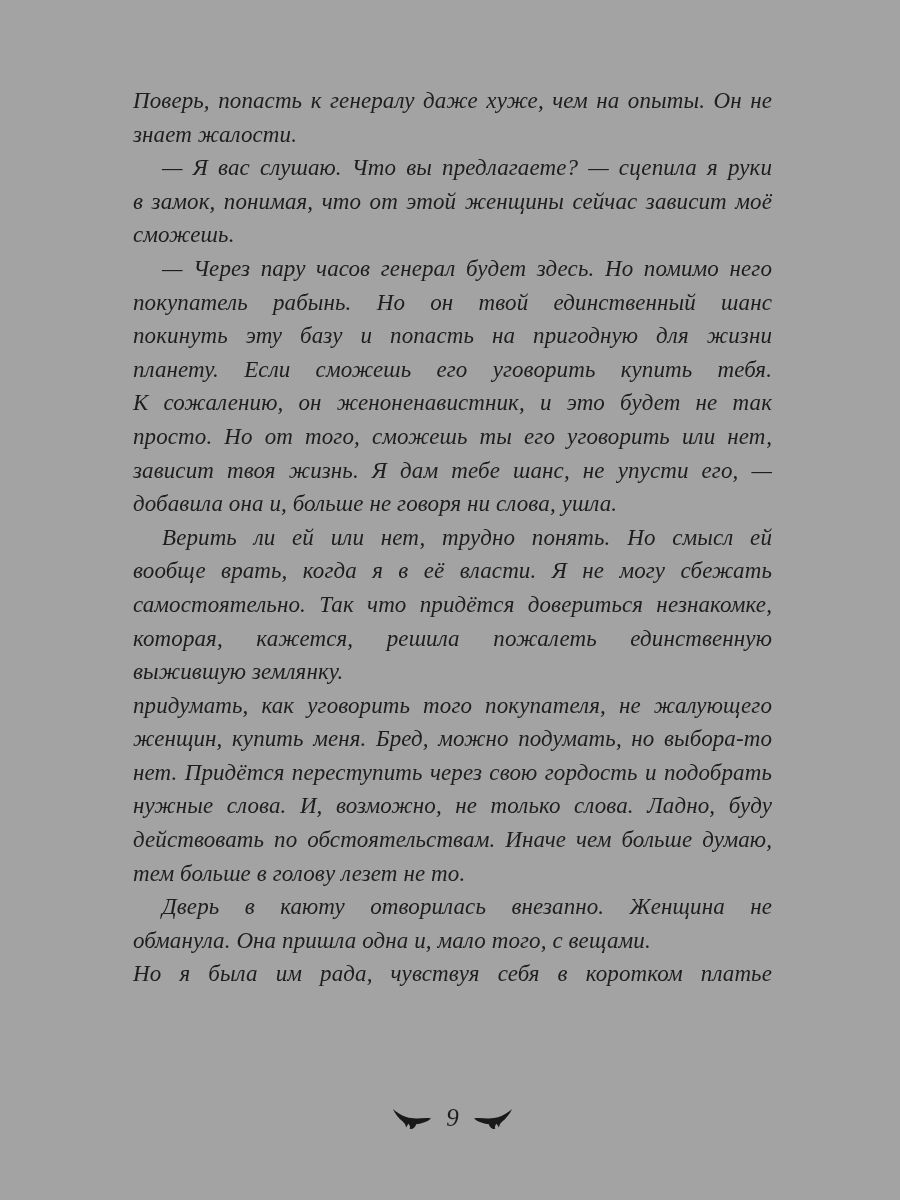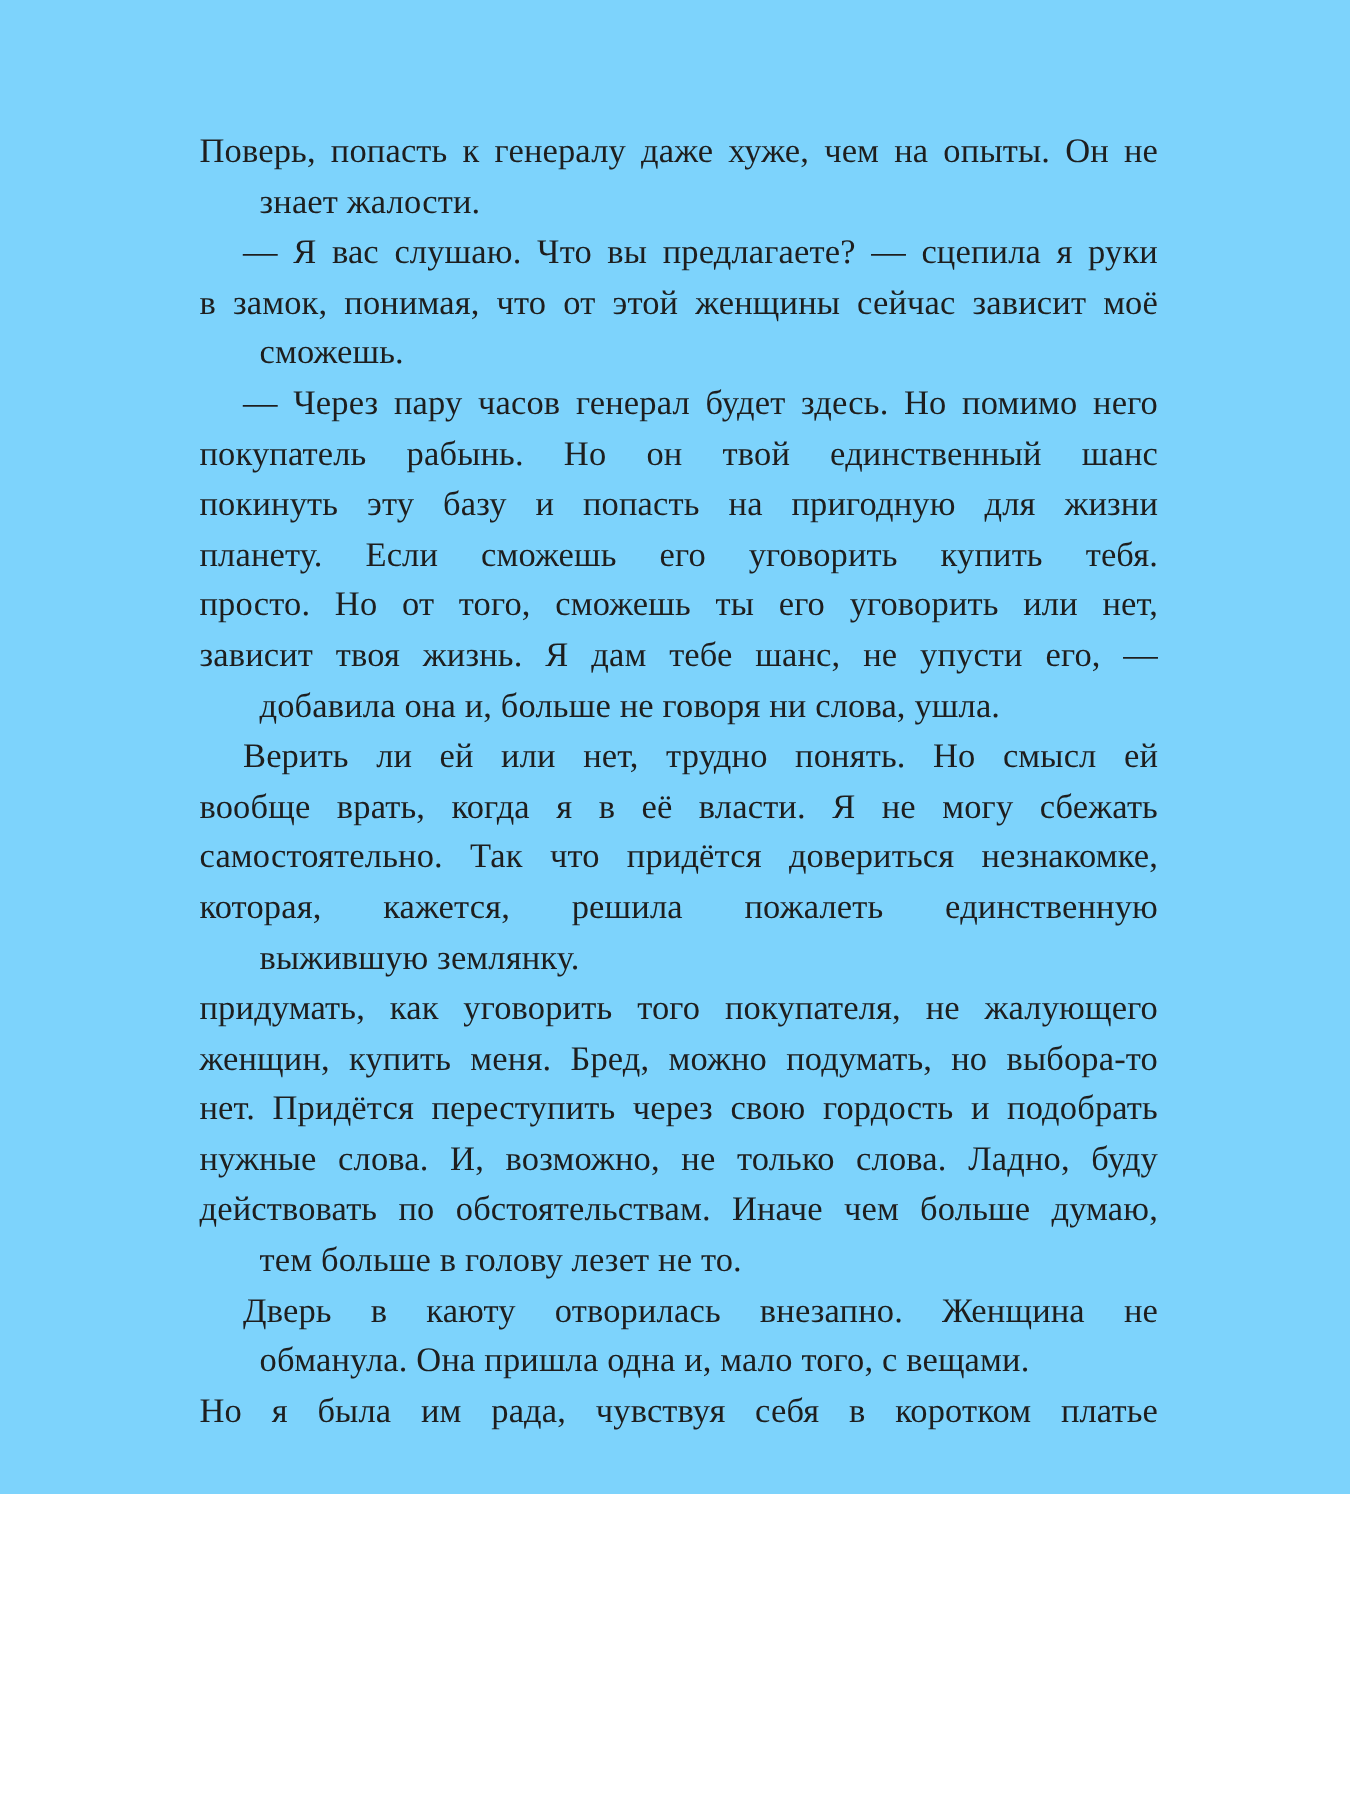--- a/index.html
+++ b/index.html
@@ -3,42 +3,42 @@
 <meta charset="utf-8">
 <style>
   html, body {
     margin: 0;
     padding: 0;
     background: #ffffff;
   }
   .page {
     position: relative;
     width: 900px;
-    height: 996px;
-    background: #7dd3fc;
+    height: 1200px;
+    background: #a3a3a3;
     overflow: hidden;
     font-family: "Liberation Serif", "DejaVu Serif", serif;
     color: #1e1e1e;
+    font-style: italic;
   }
   .text-block {
     position: absolute;
     left: 133px;
     top: 84px;
     width: 639px;
     font-size: 23px;
     line-height: 33.6px;
     letter-spacing: 0.1px;
   }
   .line {
     text-align: justify;
     text-align-last: justify;
   }
   .line.para-end {
     text-align-last: left;
-    margin-left: 40px;
   }
   .line.indent {
     text-indent: 29px;
   }
   .footer {
     position: absolute;
     left: 133px;
     top: 1103px;
     width: 639px;
     display: flex;
@@ -75,20 +75,21 @@
   <div class="text-block">
       <div class="line">Поверь, попасть к генералу даже хуже, чем на опыты. Он не</div>
       <div class="line para-end">знает жалости.</div>
       <div class="line indent">— Я вас слушаю. Что вы предлагаете? — сцепила я руки</div>
       <div class="line">в замок, понимая, что от этой женщины сейчас зависит моё</div>
       <div class="line para-end">сможешь.</div>
       <div class="line indent">— Через пару часов генерал будет здесь. Но помимо него</div>
       <div class="line">покупатель рабынь. Но он твой единственный шанс</div>
       <div class="line">покинуть эту базу и попасть на пригодную для жизни</div>
       <div class="line">планету. Если сможешь его уговорить купить тебя.</div>
+      <div class="line">К сожалению, он женоненавистник, и это будет не так</div>
       <div class="line">просто. Но от того, сможешь ты его уговорить или нет,</div>
       <div class="line">зависит твоя жизнь. Я дам тебе шанс, не упусти его, —</div>
       <div class="line para-end">добавила она и, больше не говоря ни слова, ушла.</div>
       <div class="line indent">Верить ли ей или нет, трудно понять. Но смысл ей</div>
       <div class="line">вообще врать, когда я в её власти. Я не могу сбежать</div>
       <div class="line">самостоятельно. Так что придётся довериться незнакомке,</div>
       <div class="line">которая, кажется, решила пожалеть единственную</div>
       <div class="line para-end">выжившую землянку.</div>
       <div class="line">придумать, как уговорить того покупателя, не жалующего</div>
       <div class="line">женщин, купить меня. Бред, можно подумать, но выбора-то</div>

